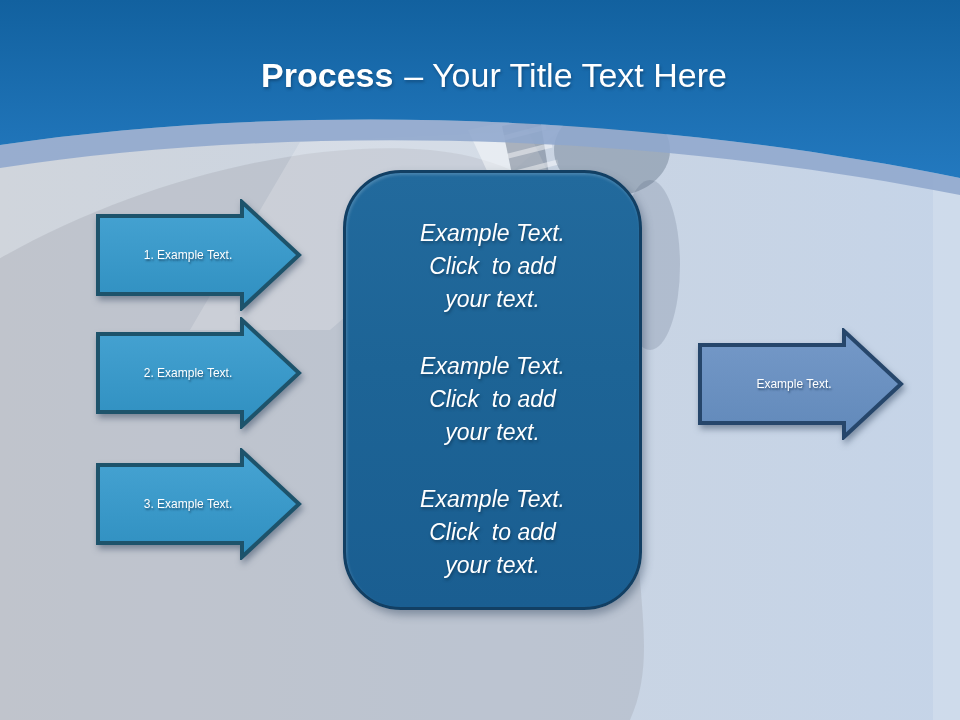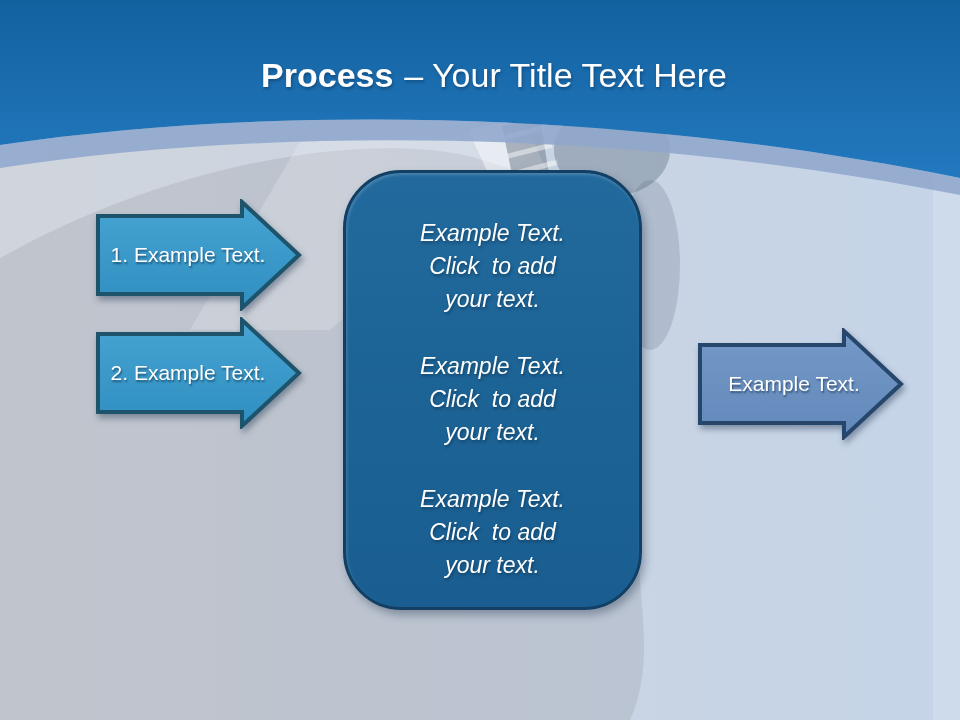--- a/index.html
+++ b/index.html
@@ -17,21 +17,21 @@
     text-shadow:1px 2px 3px rgba(8,40,70,.45);
     white-space:nowrap;
   }
   .title .t-bold{font-weight:bold;margin-right:.32em;}
   
   .arrow{position:absolute;width:206px;height:112px;}
   .arrow svg{position:absolute;left:0;top:0;filter:drop-shadow(2px 4px 3px rgba(50,70,95,.5));}
   .alabel{
     position:absolute;left:0;top:0;width:184px;height:112px;
     line-height:112px;text-align:center;
-    color:#ffffff;font-size:21px;white-space:pre;
+    color:#ffffff;font-size:12px;white-space:pre;
     text-shadow:1px 2px 2px rgba(10,35,60,.55);
   }
   .arrow.right .alabel{width:192px;}
   
   .cbox{
     position:absolute;left:343px;top:170px;width:299px;height:440px;
     box-sizing:border-box;border:3px solid #123f63;border-radius:58px;
     background:linear-gradient(180deg,#226a9d 0%,#1d6496 45%,#1a5e91 100%);
     box-shadow:3px 5px 8px rgba(55,75,100,.45), inset 1px 2px 3px rgba(255,255,255,.18);
     padding-top:44px;
@@ -97,20 +97,26 @@
     <span class="alabel">1. Example Text.</span>
   </div>
 
   <div class="arrow" style="left:96px;top:317px">
     <svg width="206" height="112" viewBox="0 0 206 112">
       <polygon points="2,17 146,17 146,3 203,56 146,109 146,95 2,95" fill="url(#arrowGrad)" stroke="#1d536b" stroke-width="4" stroke-linejoin="miter"></polygon>
     </svg>
     <span class="alabel">2. Example Text.</span>
   </div>
 
+  <div class="arrow" style="left:96px;top:448px">
+    <svg width="206" height="112" viewBox="0 0 206 112">
+      <polygon points="2,17 146,17 146,3 203,56 146,109 146,95 2,95" fill="url(#arrowGrad)" stroke="#1d536b" stroke-width="4" stroke-linejoin="miter"></polygon>
+    </svg>
+    <span class="alabel">3. Example Text.</span>
+  </div>
 
   <div class="cbox">
     <div class="para">
       <div class="bline">Example Text.</div>
       <div class="bline">Click  to add</div>
       <div class="bline">your text.</div>
     </div>
     <div class="para">
       <div class="bline">Example Text.</div>
       <div class="bline">Click  to add</div>

